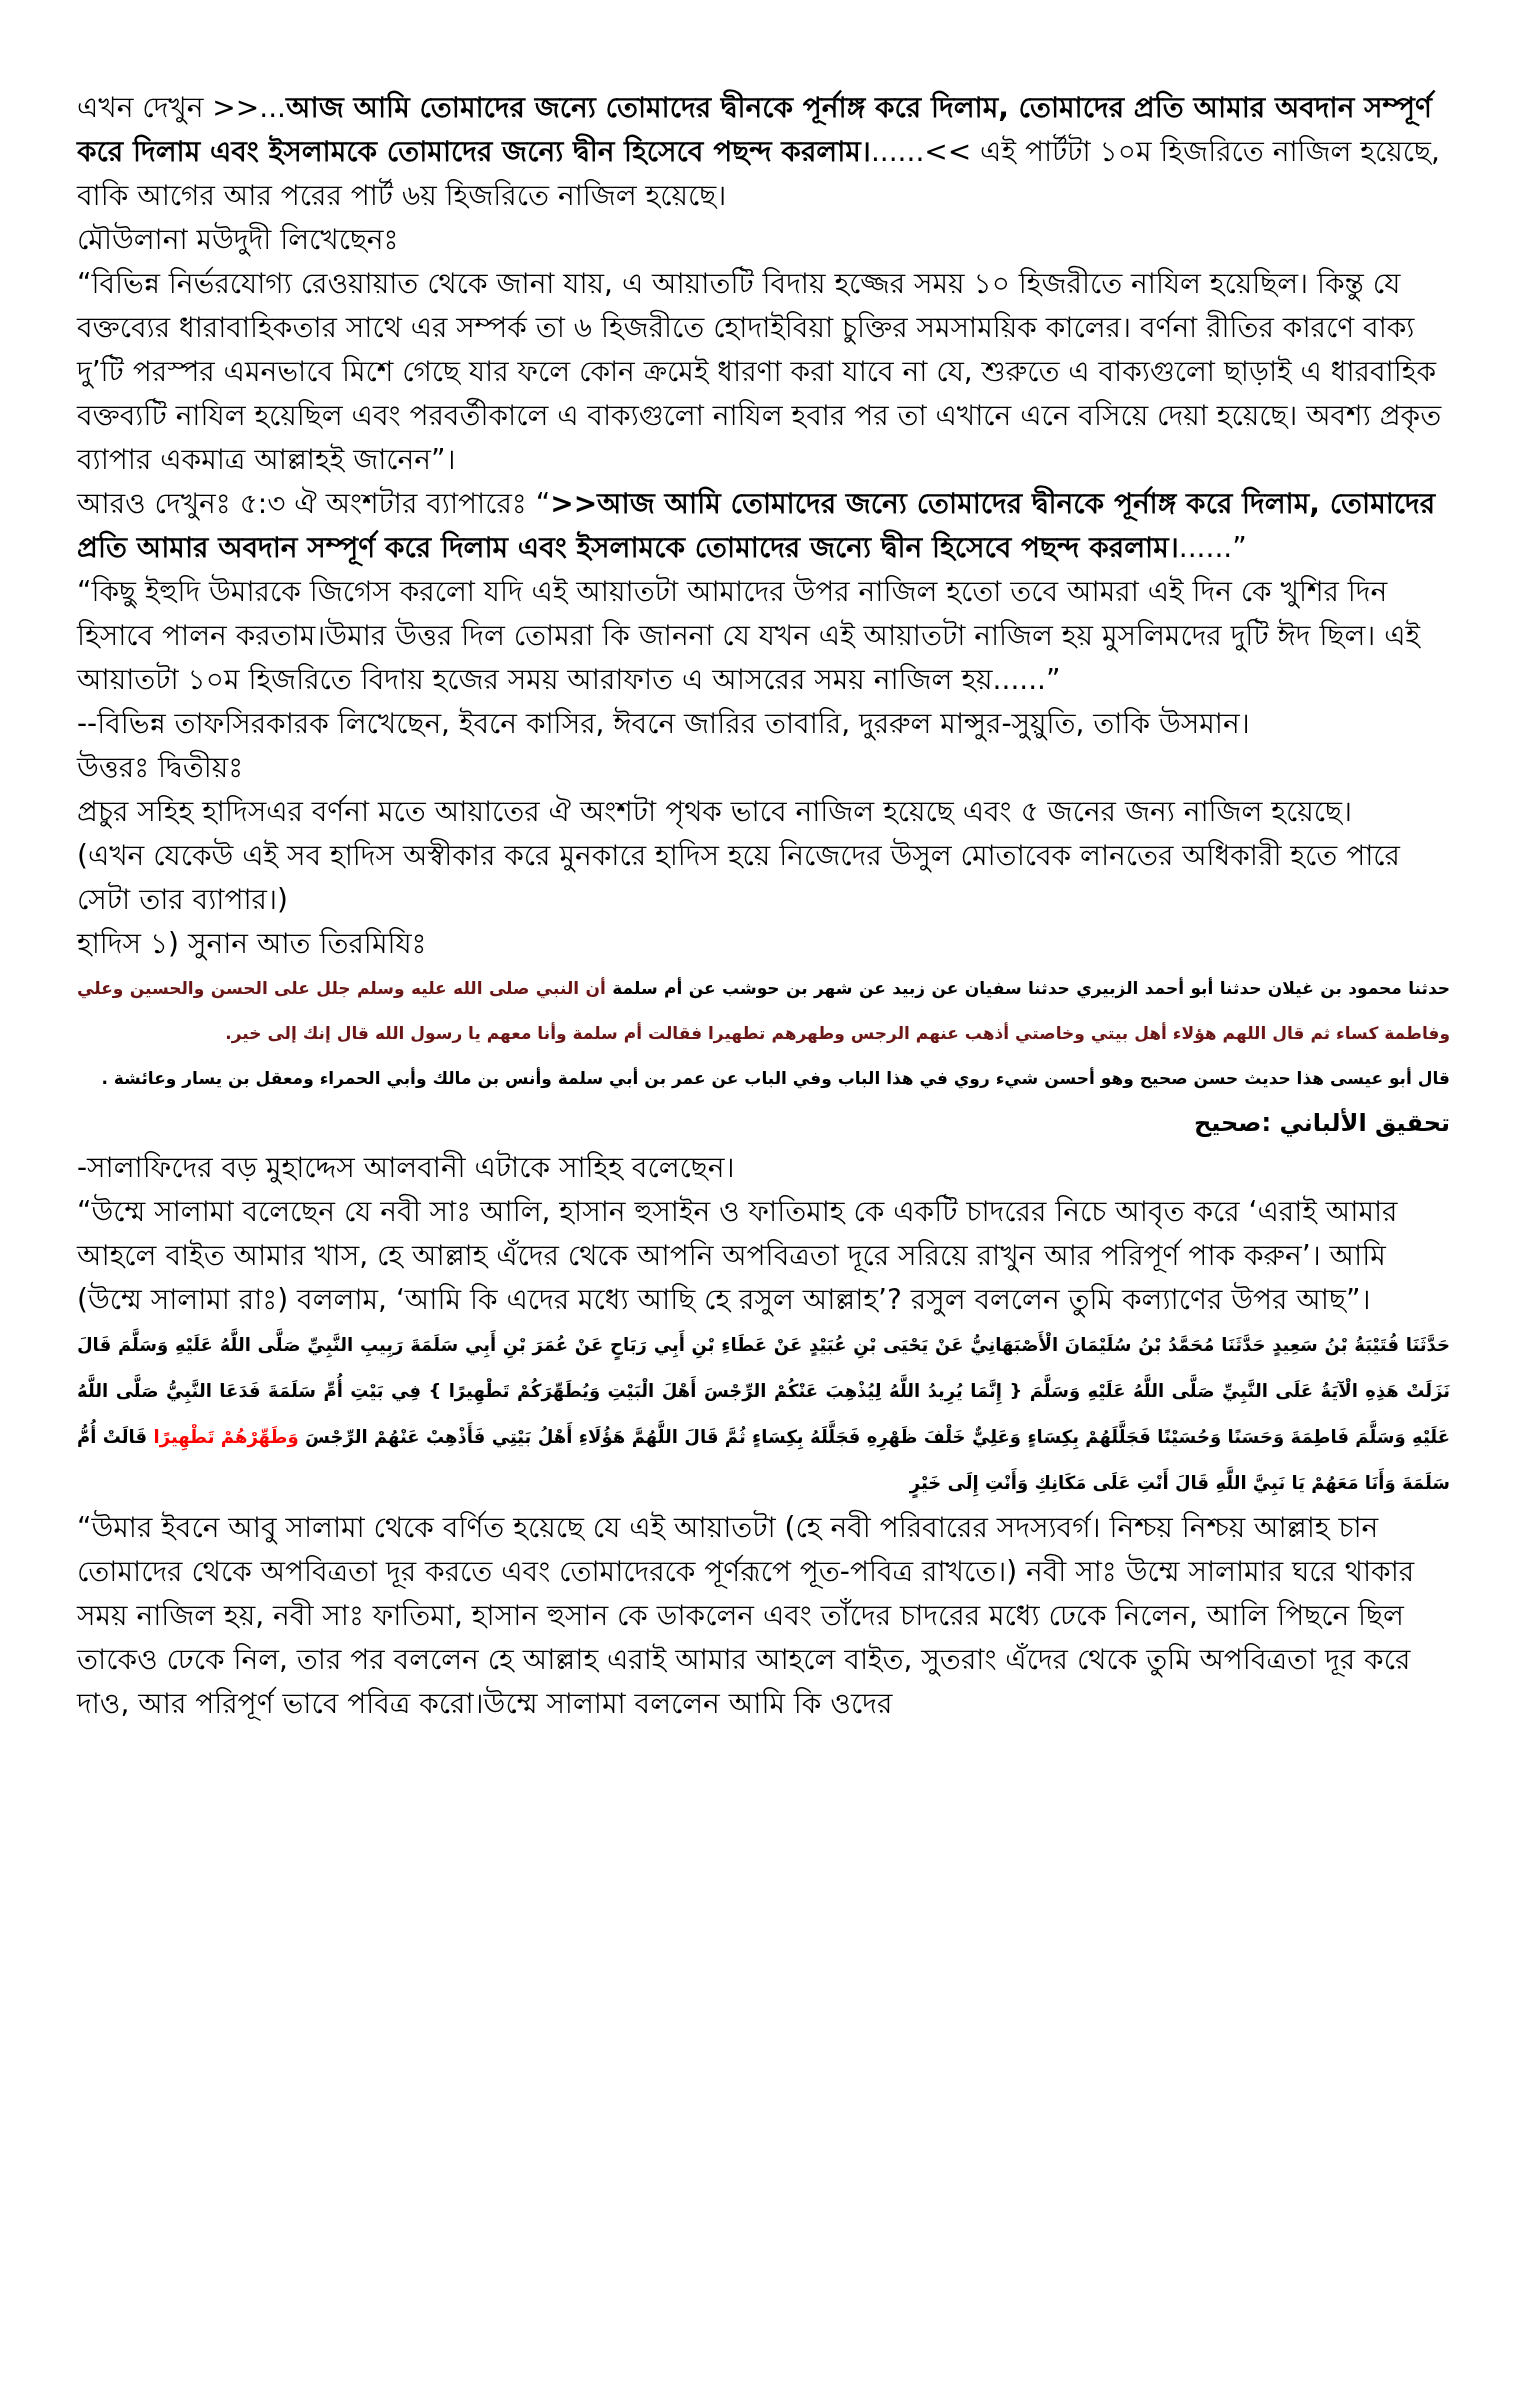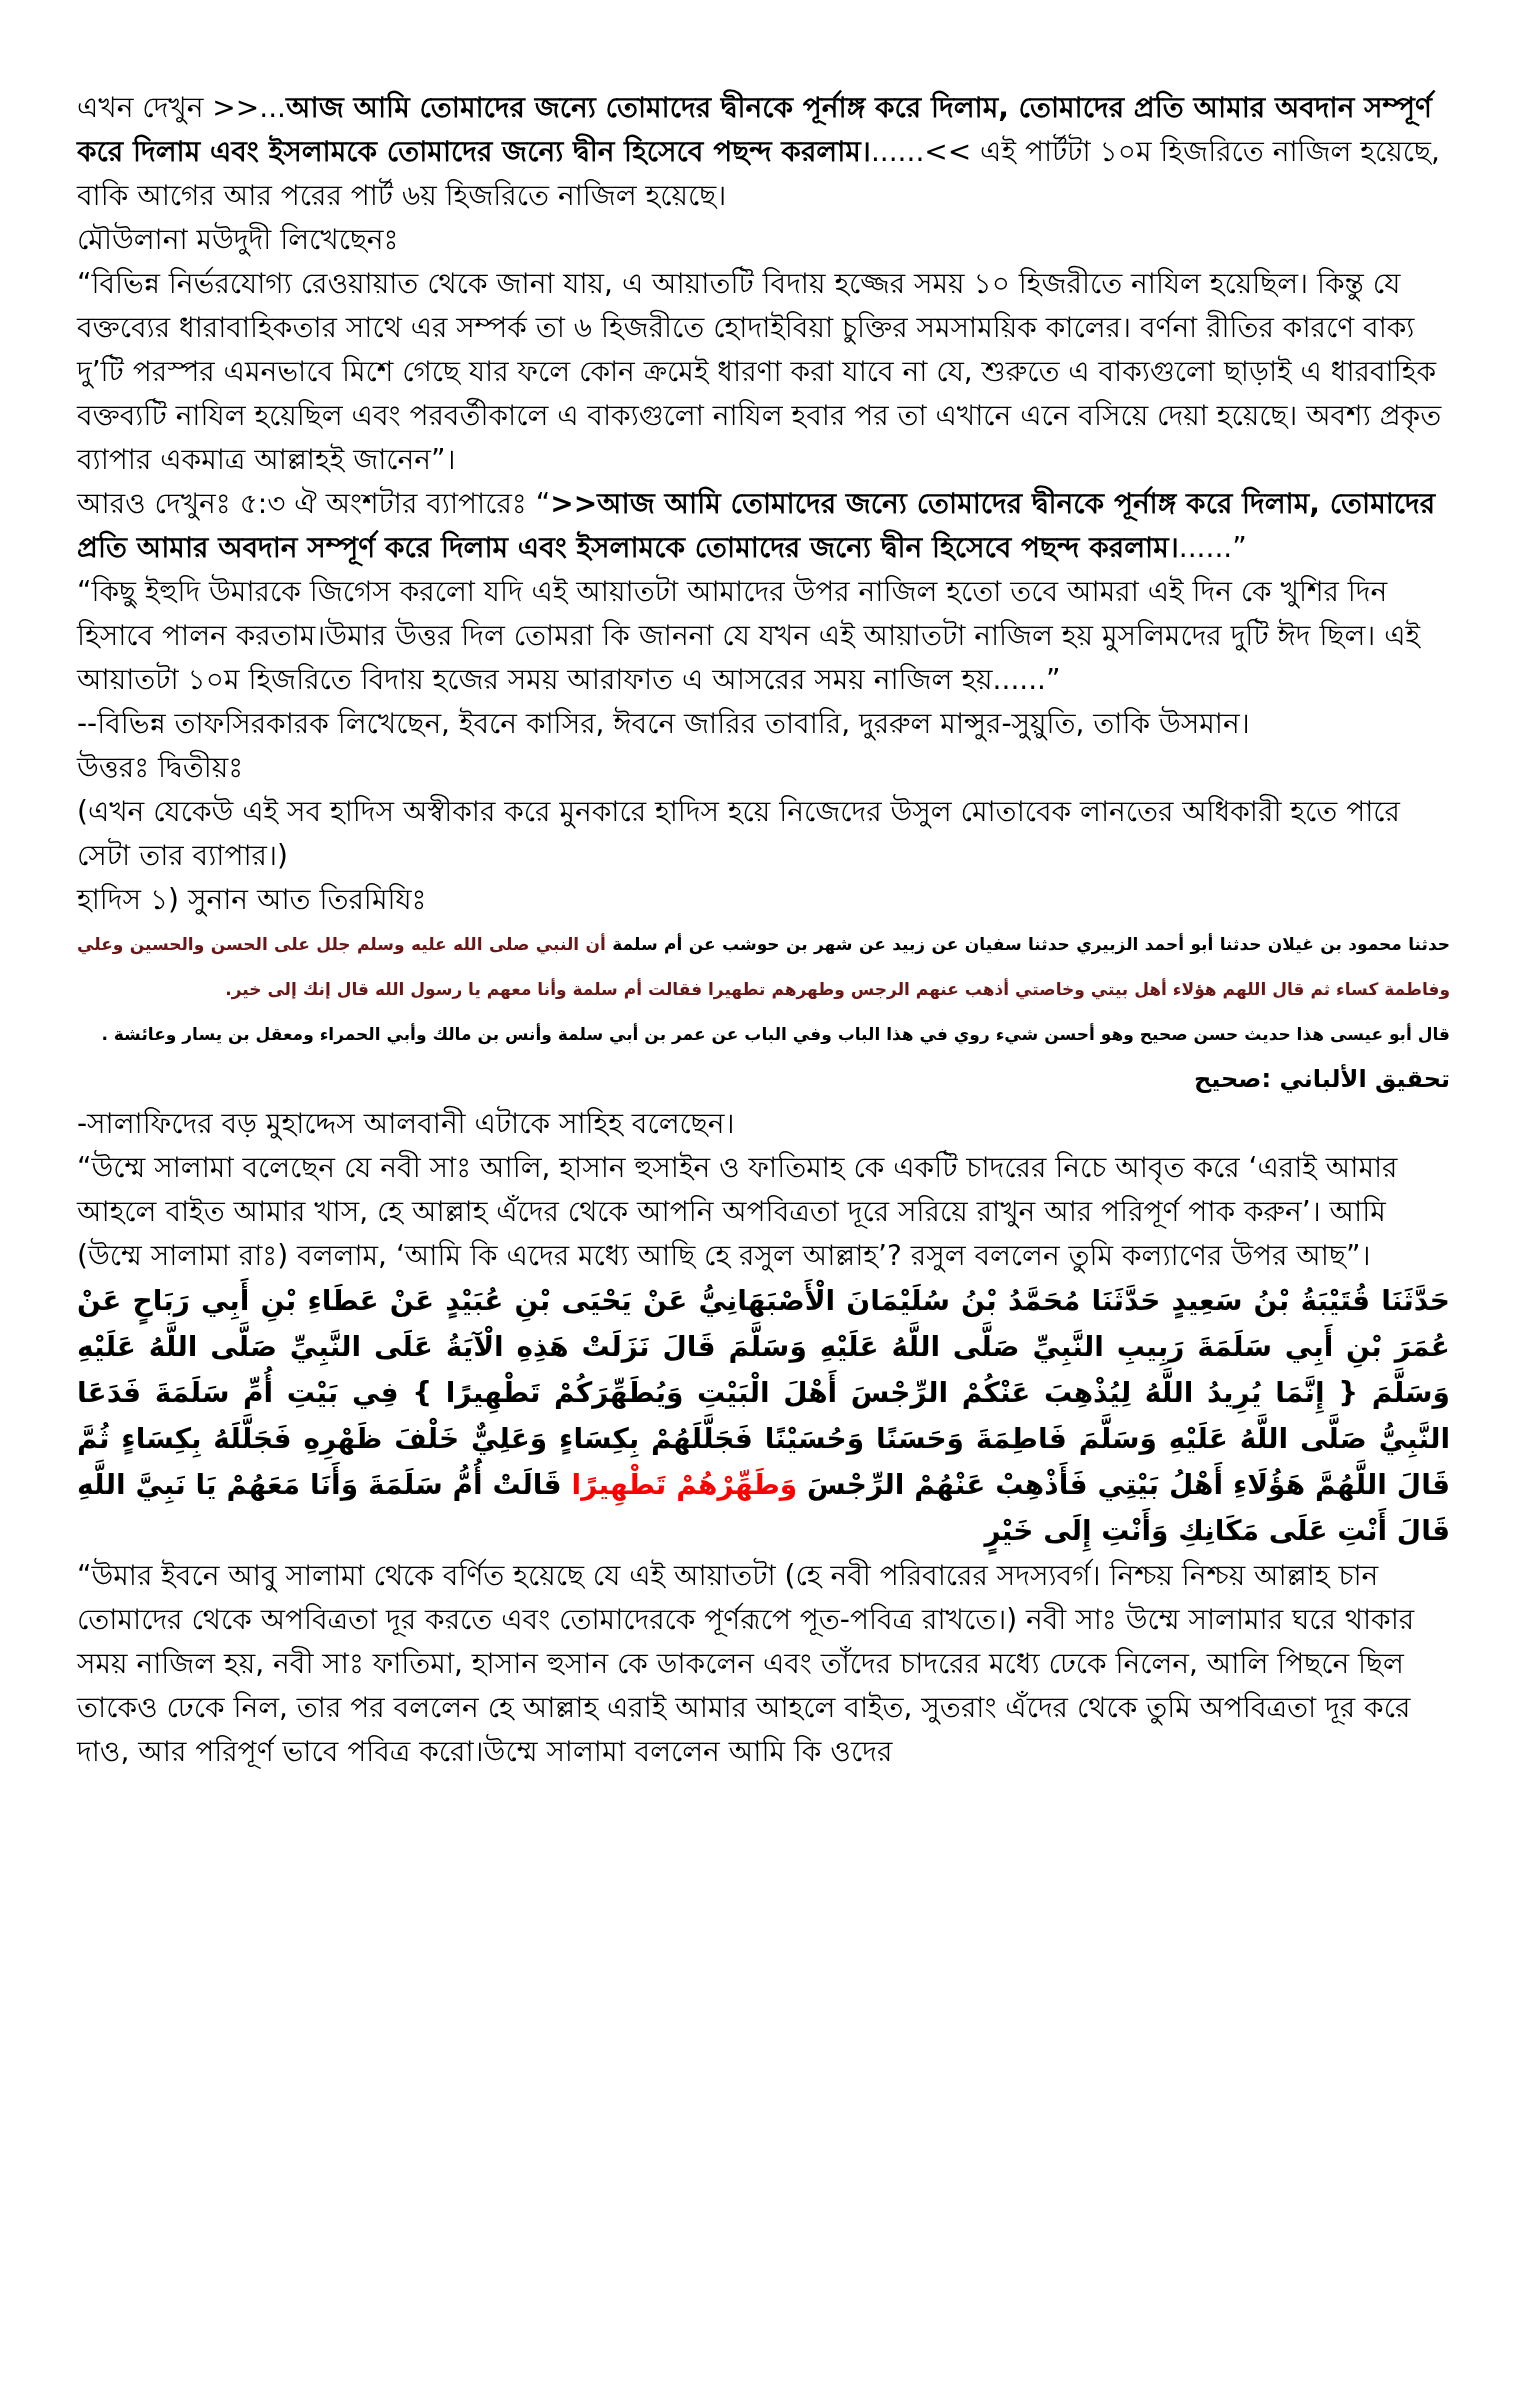--- a/index.html
+++ b/index.html
@@ -25,21 +25,21 @@
     text-align: justify;
     font-weight: bold;
     font-size: 17px;
     line-height: 45px;
     font-family: "DejaVu Sans", sans-serif;
   }
   .arp2 {
     direction: rtl;
     text-align: justify;
     font-weight: bold;
-    font-size: 28px;
+    font-size: 18px;
     line-height: 46px;
   }
   .arright {
     direction: rtl;
     text-align: right;
     font-weight: bold;
     font-size: 24px;
     line-height: 45px;
   }
   .maroon { color: #6b1616; }
@@ -57,20 +57,21 @@
   <p class="benp">“বিভিন্ন নির্ভরযোগ্য রেওয়ায়াত থেকে জানা যায়, এ আয়াতটি বিদায় হজ্জের সময় ১০ হিজরীতে নাযিল হয়েছিল। কিন্তু যে বক্তব্যের ধারাবাহিকতার সাথে এর সম্পর্ক তা ৬ হিজরীতে হোদাইবিয়া চুক্তির সমসাময়িক কালের। বর্ণনা রীতির কারণে বাক্য দু’টি পরস্পর এমনভাবে মিশে গেছে যার ফলে কোন ক্রমেই ধারণা করা যাবে না যে, শুরুতে এ বাক্যগুলো ছাড়াই এ ধারবাহিক বক্তব্যটি নাযিল হয়েছিল এবং পরবর্তীকালে এ বাক্যগুলো নাযিল হবার পর তা এখানে এনে বসিয়ে দেয়া হয়েছে। অবশ্য প্রকৃত ব্যাপার একমাত্র আল্লাহই জানেন”।</p>
 
   <p class="benp"><span>আরও দেখুনঃ ৫:৩ ঐ অংশটার ব্যাপারেঃ “</span><span class="b">&gt;&gt;আজ আমি তোমাদের জন্যে তোমাদের দ্বীনকে পূর্নাঙ্গ করে দিলাম, তোমাদের প্রতি আমার অবদান সম্পূর্ণ করে দিলাম এবং ইসলামকে তোমাদের জন্যে দ্বীন হিসেবে পছন্দ করলাম।</span><span>......”</span></p>
 
   <p class="benp">“কিছু ইহুদি উমারকে জিগেস করলো যদি এই আয়াতটা আমাদের উপর নাজিল হতো তবে আমরা এই দিন কে খুশির দিন হিসাবে পালন করতাম।উমার উত্তর দিল তোমরা কি জাননা যে যখন এই আয়াতটা নাজিল হয় মুসলিমদের দুটি ঈদ ছিল। এই আয়াতটা ১০ম হিজরিতে বিদায় হজের সময় আরাফাত এ আসরের সময় নাজিল হয়......”</p>
 
   <p class="benp">--বিভিন্ন তাফসিরকারক লিখেছেন, ইবনে কাসির, ঈবনে জারির তাবারি, দুররুল মান্সুর-সুয়ুতি, তাকি উসমান।</p>
 
   <p class="benp">উত্তরঃ দ্বিতীয়ঃ</p>
 
+  <p class="benp">প্রচুর সহিহ হাদিসএর বর্ণনা মতে আয়াতের ঐ অংশটা পৃথক ভাবে নাজিল হয়েছে এবং ৫ জনের জন্য নাজিল হয়েছে।</p>
 
   <p class="benp">(এখন যেকেউ এই সব হাদিস অস্বীকার করে মুনকারে হাদিস হয়ে নিজেদের উসুল মোতাবেক লানতের অধিকারী হতে পারে সেটা তার ব্যাপার।)</p>
 
   <p class="benp">হাদিস ১) সুনান আত তিরমিযিঃ</p>
 
   <p class="arp"><span>حدثنا محمود بن غيلان حدثنا أبو أحمد الزبيري حدثنا سفيان عن زبيد عن شهر بن حوشب عن أم سلمة </span><span class="maroon">أن النبي صلى الله عليه وسلم جلل على الحسن والحسين وعلي وفاطمة كساء ثم قال اللهم هؤلاء أهل بيتي وخاصتي أذهب عنهم الرجس وطهرهم تطهيرا فقالت أم سلمة وأنا معهم يا رسول الله قال إنك إلى خير.</span></p>
 
   <p class="arp">قال أبو عيسى هذا حديث حسن صحيح وهو أحسن شيء روي في هذا الباب وفي الباب عن عمر بن أبي سلمة وأنس بن مالك وأبي الحمراء ومعقل بن يسار وعائشة .</p>
 
   <p class="arright">تحقيق الألباني :صحيح</p>

